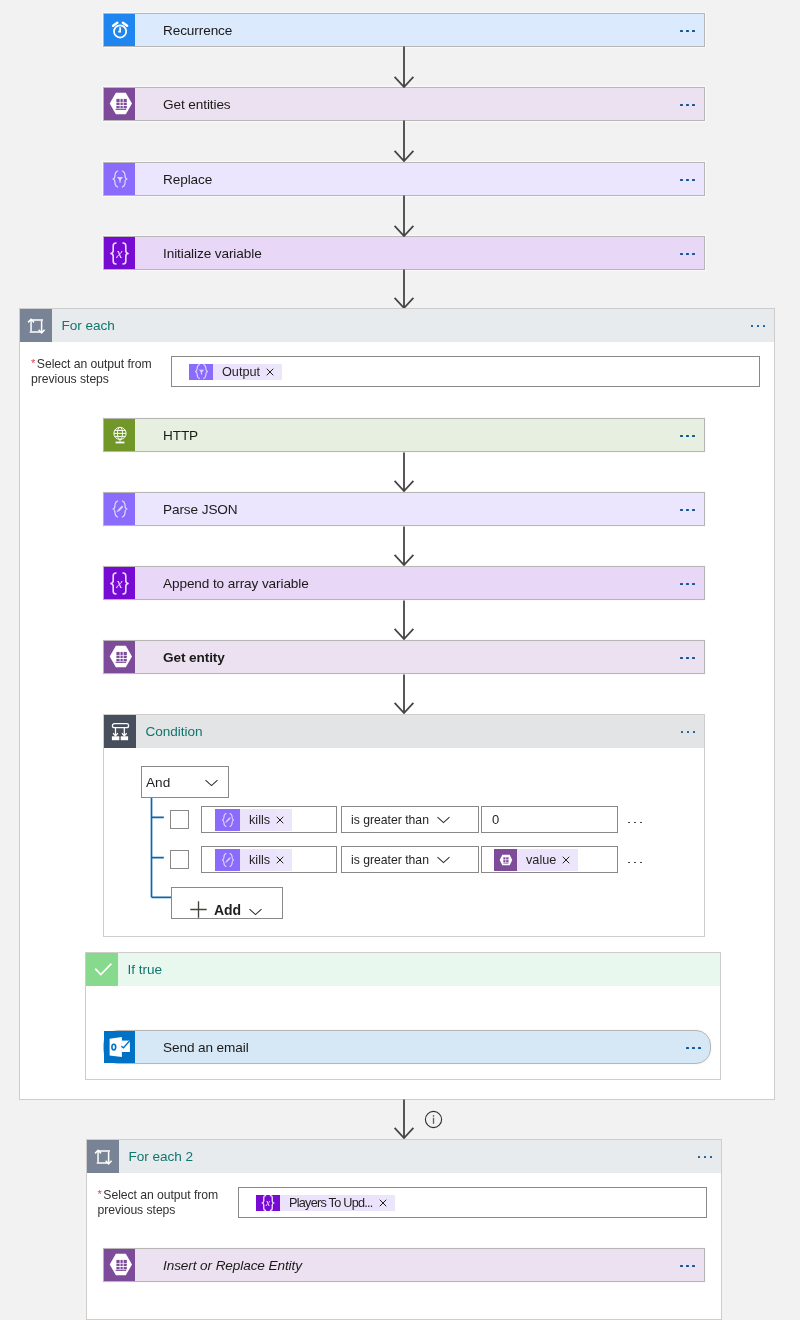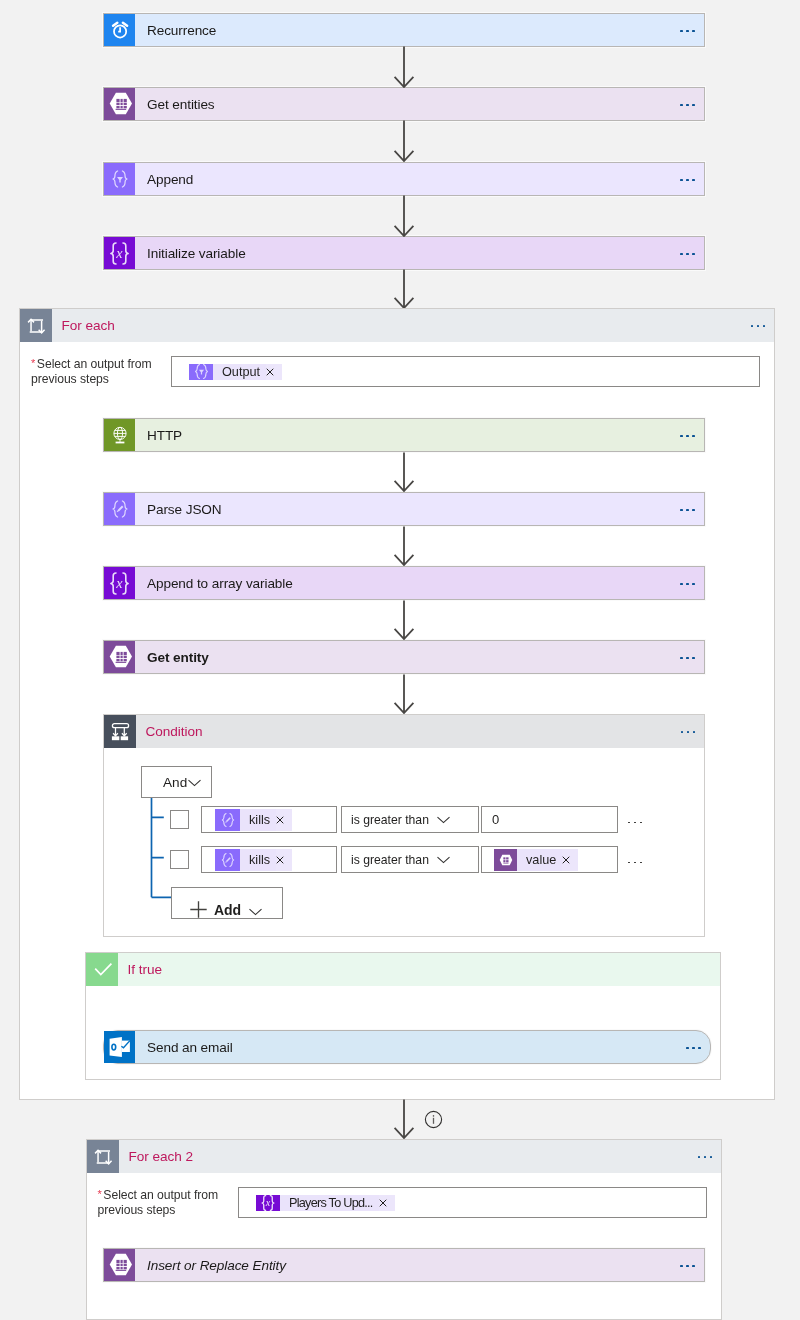--- a/index.html
+++ b/index.html
@@ -8,32 +8,32 @@
        font-family:"Liberation Sans",sans-serif;overflow:hidden;position:relative;
        -webkit-font-smoothing:antialiased;}
   #stage{position:absolute;left:0;top:0;width:800px;height:1320px;}
   .abs{position:absolute;box-sizing:border-box;}
 
   
   .card{position:absolute;box-sizing:border-box;height:34px;border:1px solid #b8b6b4;
         display:flex;align-items:stretch;box-shadow:0 0 0 1px #fafafa;}
   .card .cicon{width:31px;flex:0 0 31px;display:flex;align-items:center;justify-content:center;}
   .card .cicon svg{display:block;}
-  .card .ctitle{flex:1;display:flex;align-items:center;padding-left:12px;
+  .card .ctitle{flex:1;display:flex;align-items:center;padding-left:28px;
         font-size:13.6px;color:#1b1a19;letter-spacing:-0.1px;}
   .card .cdots{width:33px;flex:0 0 33px;display:flex;align-items:center;justify-content:center;padding-top:1.5px;}
 
   .dots{display:flex;gap:3.9px;}
   .dots i{width:2.1px;height:2.1px;background:#0b5394;display:block;border-radius:0.4px;}
 
   
   .scope{position:absolute;box-sizing:border-box;background:#fff;border:1px solid #cfcdcb;}
   .scope > .shead{height:33px;display:flex;align-items:stretch;}
   .shead .sicon{width:32px;flex:0 0 32px;display:flex;align-items:center;justify-content:center;}
-  .shead .stitle{flex:1;display:flex;align-items:center;padding-left:9.5px;font-size:13.6px;color:#be185d;letter-spacing:-0.05px;}
+  .shead .stitle{flex:1;display:flex;align-items:center;padding-left:9.5px;font-size:13.6px;color:#0f766e;letter-spacing:-0.05px;}
   .shead .sdots{width:32px;flex:0 0 32px;display:flex;align-items:center;justify-content:center;padding-top:1.5px;}
 
   
   .reqlabel{position:absolute;font-size:12.2px;color:#323130;line-height:15.6px;letter-spacing:-0.05px;}
   .reqlabel .star{color:#e63950;margin-right:1.6px;font-size:11px;position:relative;top:-1px;}
 
   
   .pill{display:inline-flex;align-items:stretch;height:16px;vertical-align:middle;}
   .pill .pic{width:24px;flex:0 0 24px;display:flex;align-items:center;justify-content:center;}
   .pill .ptxt{display:flex;align-items:center;padding:0 6px 0 9px;background:#eae3fb;
@@ -108,21 +108,21 @@
 <div class="card" style="left:103px;top:162px;width:602px;background:#ebe6fe;">
   <div class="cicon" style="background:#8a6bfc;">
     <svg width="22" height="22" viewBox="0 0 22 22">
       <g fill="none" stroke="#ded6ff" stroke-width="1.25" stroke-linecap="round">
         <path d="M8.6 3.0C6.3 4.0 5.9 6.4 5.9 8.2c0 1.5-.9 2.5-2.2 2.8 1.3.3 2.2 1.3 2.2 2.8 0 1.8.4 4.2 2.7 5.2"></path>
         <path d="M13.4 3.0c2.3 1.0 2.7 3.4 2.7 5.2 0 1.5.9 2.5 2.2 2.8-1.3.3-2.2 1.3-2.2 2.8 0 1.8-.4 4.2-2.7 5.2"></path>
       </g>
       <path d="M8.0 8.9h6.0l-2.3 3.0v2.7h-1.4v-2.7z" fill="#ded6ff"></path>
     </svg>
   </div>
-  <div class="ctitle">Append</div>
+  <div class="ctitle">Replace</div>
   <div class="cdots">
       <span class="dots">
         <i></i>
         <i></i>
         <i></i>
       </span>
     </div>
 </div>
 
 <div class="card" style="left:103px;top:236px;width:602px;background:#e8d7f7;">
@@ -329,21 +329,21 @@
           <i></i>
           <i></i>
         </span>
       </div>
   </div>
 
   <svg class="abs" style="left:44px;top:80px;" width="30" height="108" viewBox="0 0 30 108">
     <path d="M3.5 3.0V102.3M3.5 22.4h12.3M3.5 62.6h12.3M3.5 102.3h23.5" fill="none" stroke="#0d64b0" stroke-width="1.7"></path>
   </svg>
 
-  <div class="sel" style="left:37px;top:51px;width:71px;height:32px;font-size:13.6px;padding:0 10px 0 21px;">
+  <div class="sel" style="left:37px;top:51px;width:88px;height:32px;font-size:13.6px;padding:0 10px 0 4px;">
     <span>And</span>
     <svg width="13" height="13" viewBox="0 0 13 13">
         <path d="M0.5 4.2 6.5 9.6 12.5 4.2" fill="none" stroke="#323130" stroke-width="1.1"></path>
       </svg>
   </div>
 
   <div class="chk" style="left:66px;top:95px;width:19px;height:19px;"></div>
   <div class="inputbox" style="left:97px;top:91px;width:136px;height:27px;padding-left:13px;">
     <span class="pill" style="height:22px;">
       <span class="pic" style="background:#8a6bfc;width:25px;flex:0 0 25px;">

